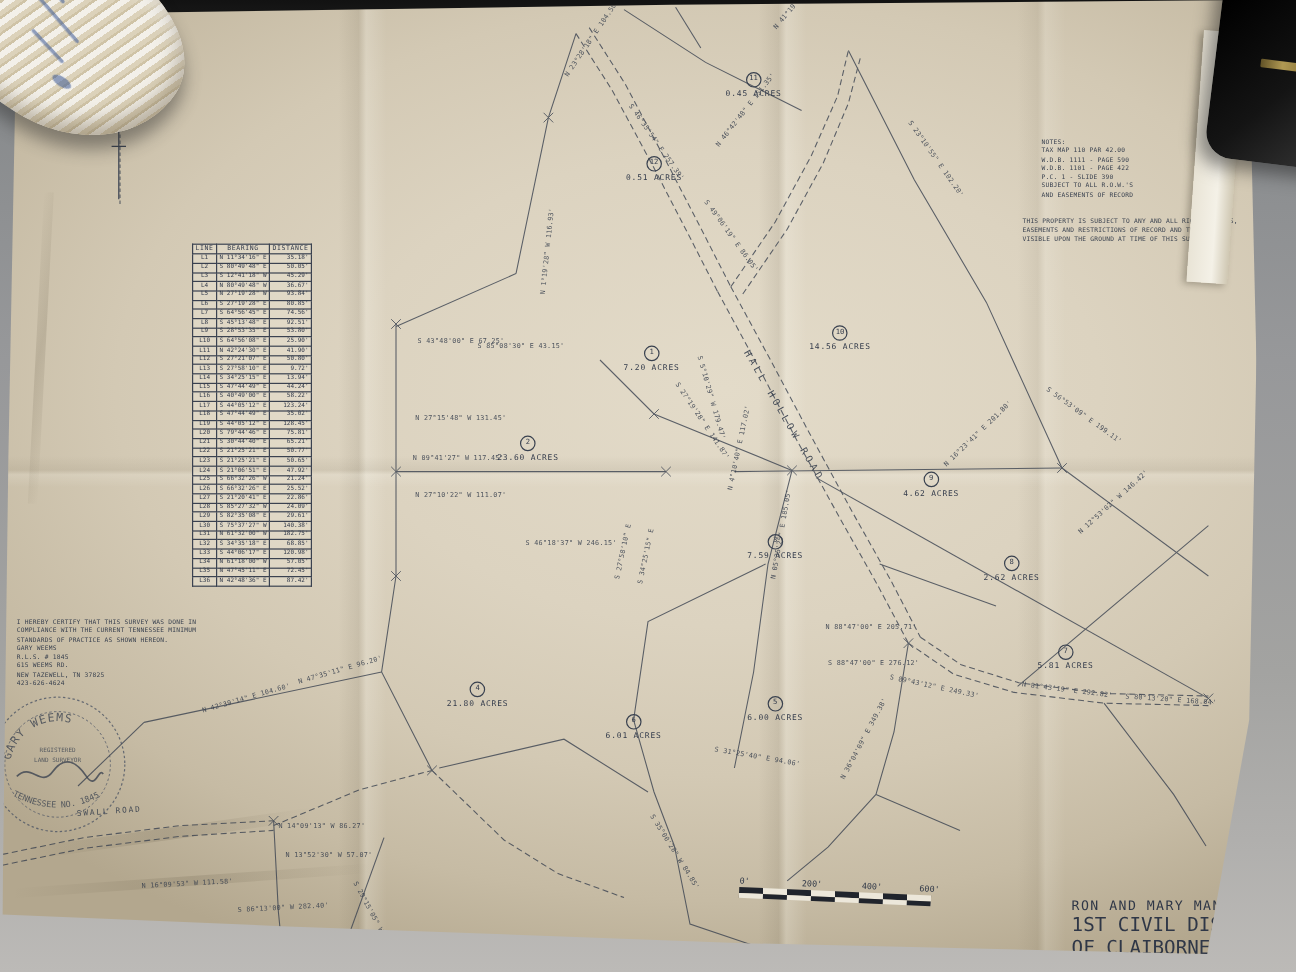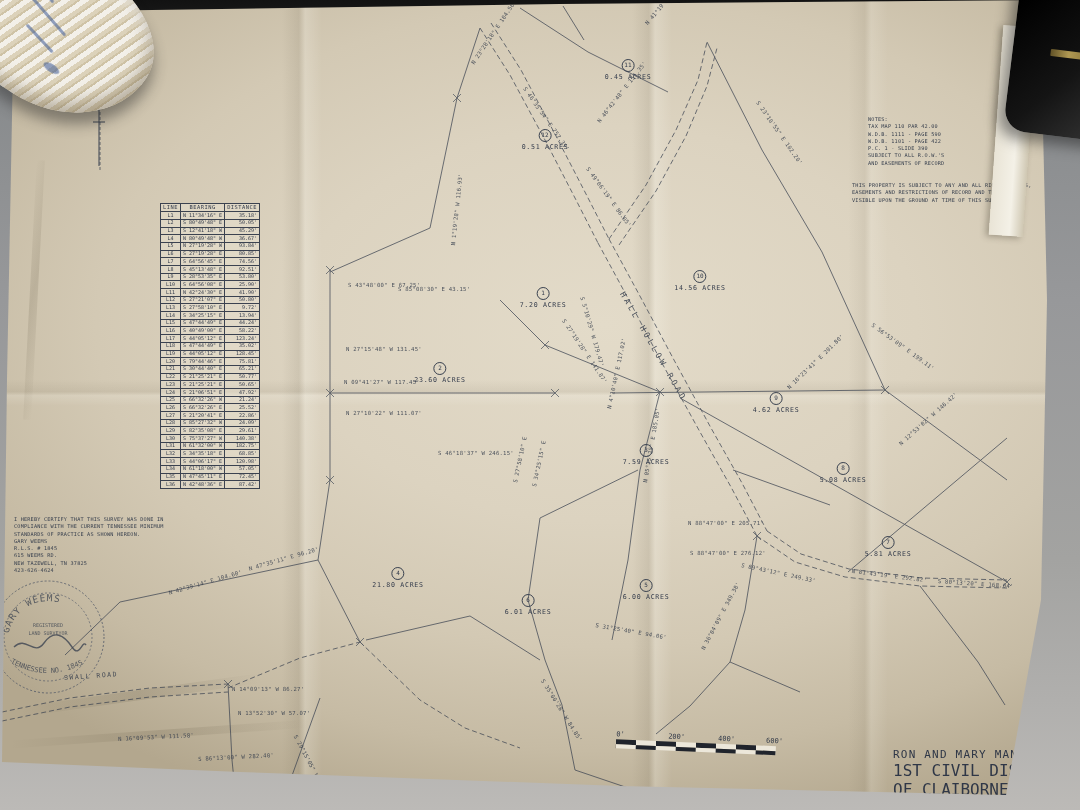--- a/index.html
+++ b/index.html
@@ -327,21 +327,21 @@
     </table>
 
     <div>
         <div class="lot" style="left: 628px; top: 52px; transform: translate(-50%, 0px);"><span class="num">11</span><span class="acres">0.45 ACRES</span></div>
         <div class="lot" style="left: 545px; top: 122px; transform: translate(-50%, 0px);"><span class="num">12</span><span class="acres">0.51 ACRES</span></div>
         <div class="lot" style="left: 700px; top: 263px; transform: translate(-50%, 0px);"><span class="num">10</span><span class="acres">14.56 ACRES</span></div>
         <div class="lot" style="left: 543px; top: 280px; transform: translate(-50%, 0px);"><span class="num">1</span><span class="acres">7.20 ACRES</span></div>
         <div class="lot" style="left: 440px; top: 355px; transform: translate(-50%, 0px);"><span class="num">2</span><span class="acres">23.60 ACRES</span></div>
         <div class="lot" style="left: 776px; top: 385px; transform: translate(-50%, 0px);"><span class="num">9</span><span class="acres">4.62 ACRES</span></div>
         <div class="lot" style="left: 646px; top: 437px; transform: translate(-50%, 0px);"><span class="num">3</span><span class="acres">7.59 ACRES</span></div>
-        <div class="lot" style="left: 843px; top: 455px; transform: translate(-50%, 0px);"><span class="num">8</span><span class="acres">5.08 ACRES</span></div>
+        <div class="lot" style="left: 843px; top: 455px; transform: translate(-50%, 0px);"><span class="num">8</span><span class="acres">2.62 ACRES</span></div>
         <div class="lot" style="left: 888px; top: 529px; transform: translate(-50%, 0px);"><span class="num">7</span><span class="acres">5.81 ACRES</span></div>
         <div class="lot" style="left: 398px; top: 560px; transform: translate(-50%, 0px);"><span class="num">4</span><span class="acres">21.80 ACRES</span></div>
         <div class="lot" style="left: 646px; top: 572px; transform: translate(-50%, 0px);"><span class="num">5</span><span class="acres">6.00 ACRES</span></div>
         <div class="lot" style="left: 528px; top: 587px; transform: translate(-50%, 0px);"><span class="num">6</span><span class="acres">6.01 ACRES</span></div>
       </div>
 
     <div>
         <div class="bearing" style="left: 527px; top: 86px; transform: rotate(55deg);">S 46°35'54" E  257.39'</div>
         <div class="bearing" style="left: 470px; top: 62px; transform: rotate(-56deg);">N 23°28'18" E  104.50'</div>
         <div class="bearing" style="left: 644px; top: 22px; transform: rotate(-50deg);">N 41°19'26" E  94.40'</div>

